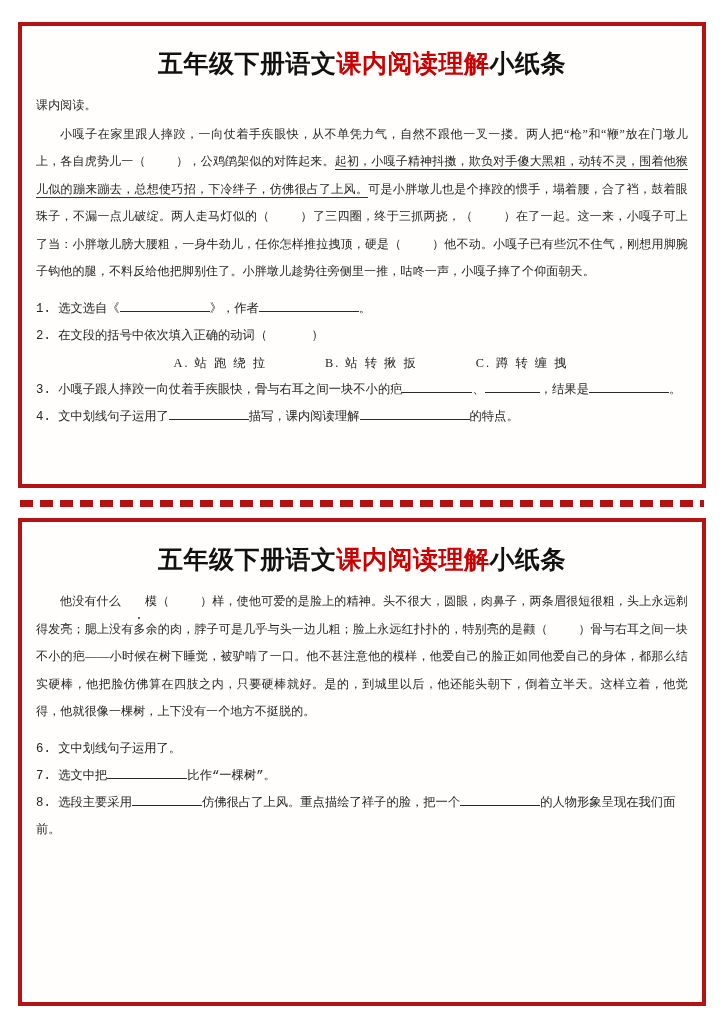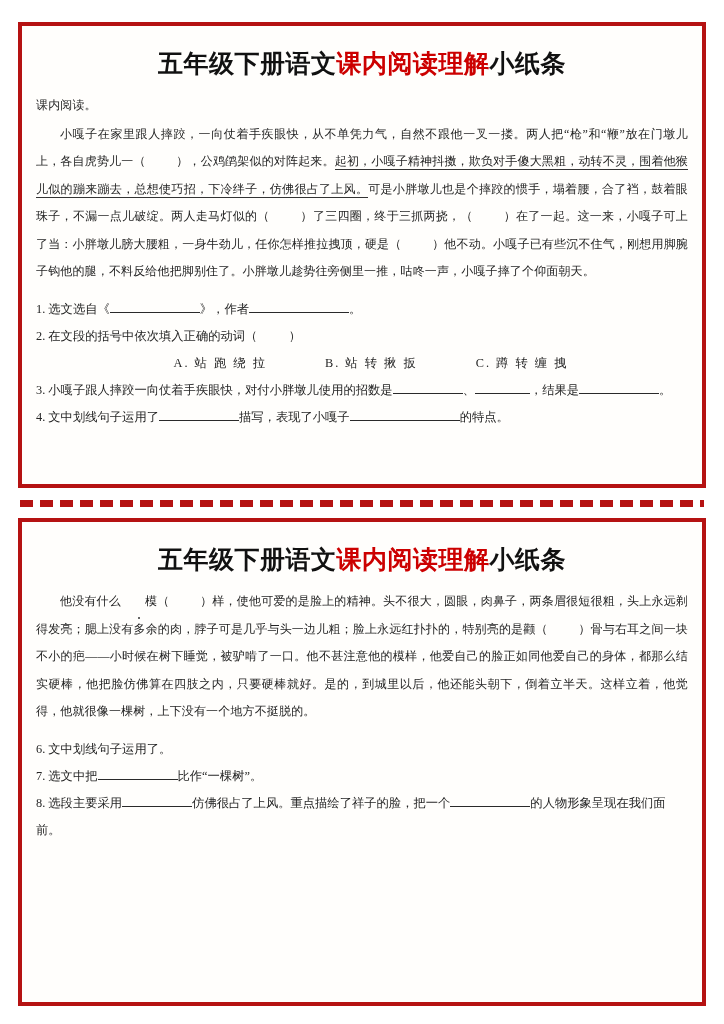--- a/index.html
+++ b/index.html
@@ -87,20 +87,21 @@
   
   .questions {
     margin-top: 10px;
     font-size: 12.3px;
     line-height: 27px;
     color: #242424;
   }
   .q {
     display: block;
     white-space: normal;
+    font-family: Liberation Mono, monospace;
   }
   .q-options {
     display: block;
     padding-left: 18px;
     text-align: center;
   }
   .opt { display: inline-block; margin-right: 58px; letter-spacing: 2px; }
   .opt:last-child { margin-right: 0; }
 
   .fill {
@@ -161,26 +162,26 @@
         <span>2.</span>
         <span>在文段的括号中依次填入正确的动词（</span><span class="blank-paren">&nbsp;&nbsp;&nbsp;</span><span>）</span>
       </div>
 
       <div class="q-options">
         <span class="opt">A. 站 跑 绕 拉</span><span class="opt">B. 站 转 揪 扳</span><span class="opt">C. 蹲 转 缠 拽</span>
       </div>
 
       <div class="q">
         <span>3.</span>
-        <span>小嘎子跟人摔跤一向仗着手疾眼快，对付小胖墩儿使用的招数是</span><span class="fill w70"></span><span>、</span><span class="fill w55"></span><span>，结果是</span><span class="fill w80"></span><span>。</span>
+        <span>小嘎子跟人摔跤一向仗着手疾眼快，骨与右耳之间一块不小的疤</span><span class="fill w70"></span><span>、</span><span class="fill w55"></span><span>，结果是</span><span class="fill w80"></span><span>。</span>
       </div>
 
       <div class="q">
         <span>4.</span>
-        <span>文中划线句子运用了</span><span class="fill w80"></span><span>描写，表现了小嘎子</span><span class="fill w110"></span><span>的特点。</span>
+        <span>文中划线句子运用了</span><span class="fill w80"></span><span>描写，课内阅读理解</span><span class="fill w110"></span><span>的特点。</span>
       </div>
 
     </div>
   </div>
 
   <div class="separator">
     <div class="dashes"></div>
   </div>
 
   <div class="card second">

